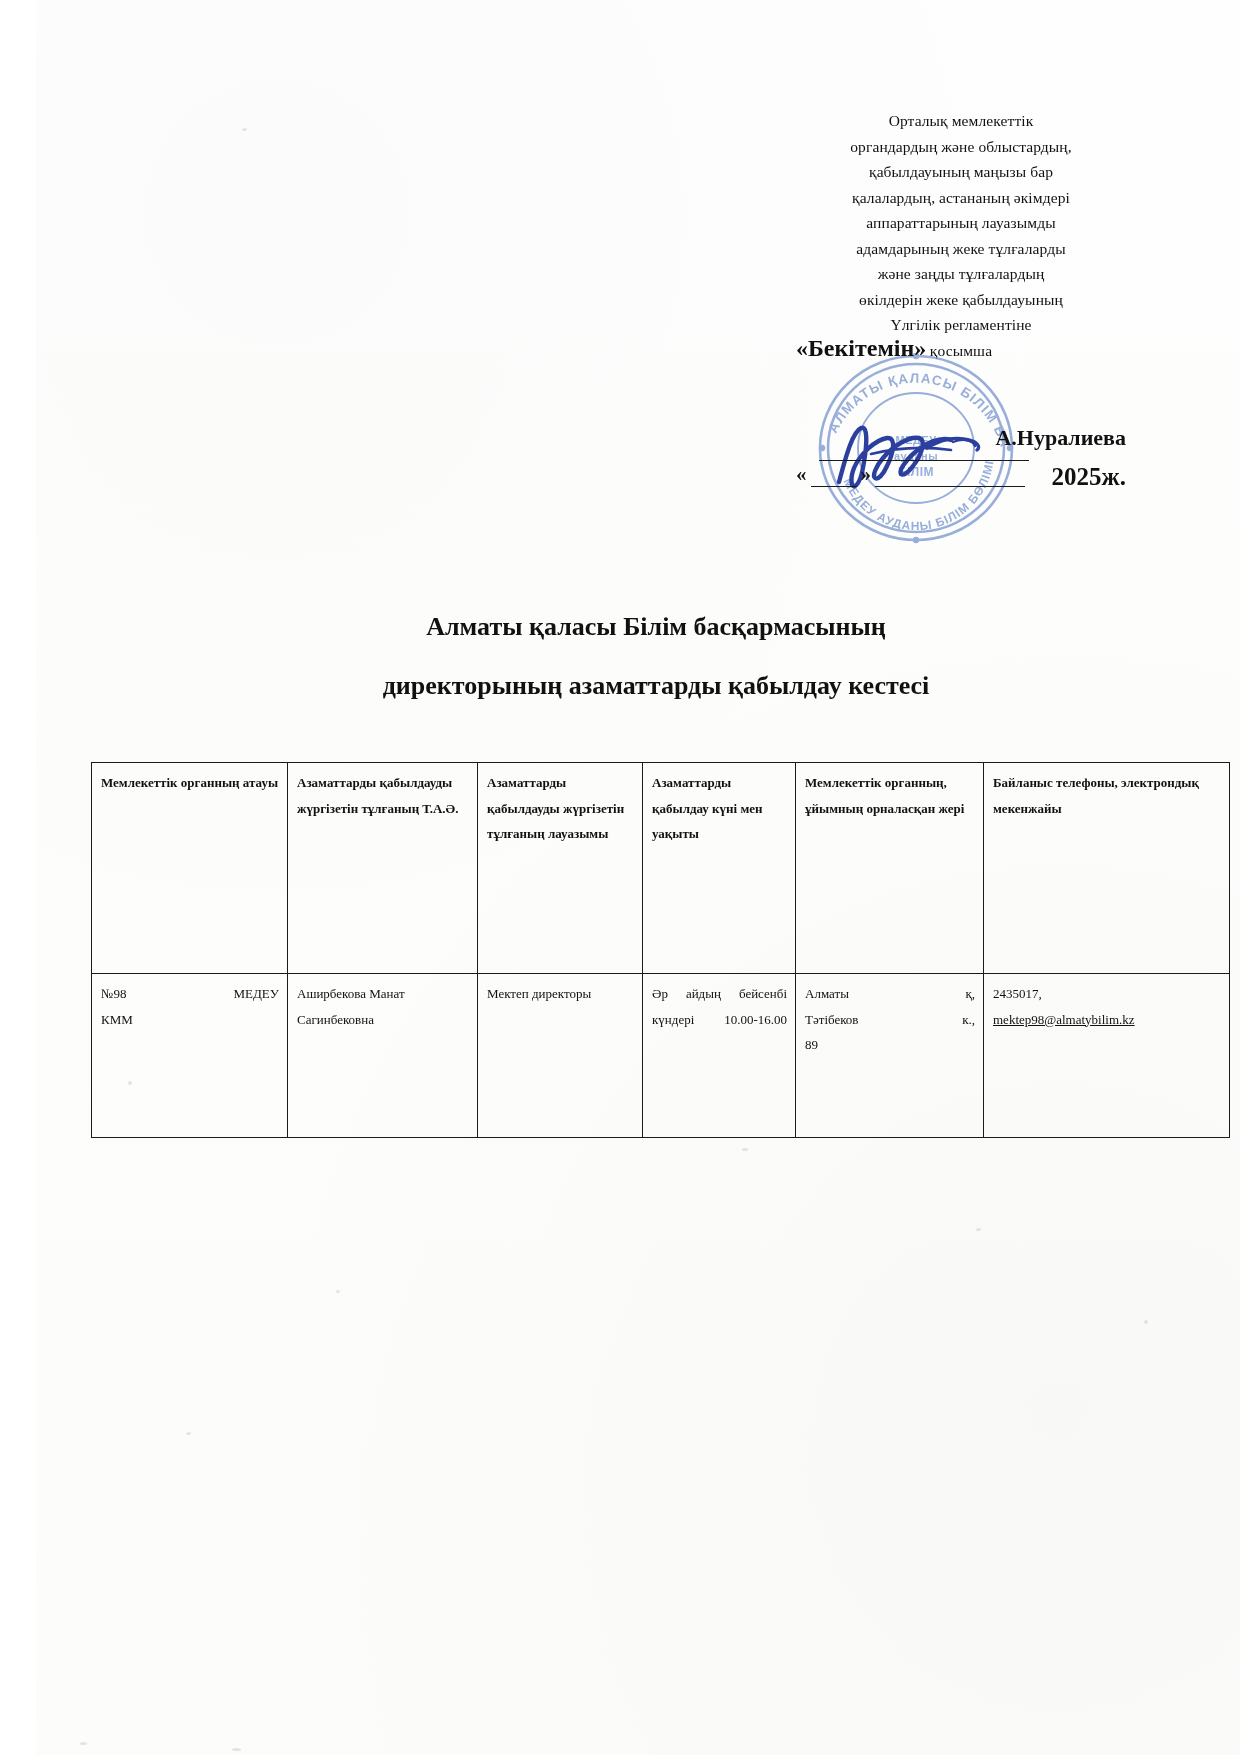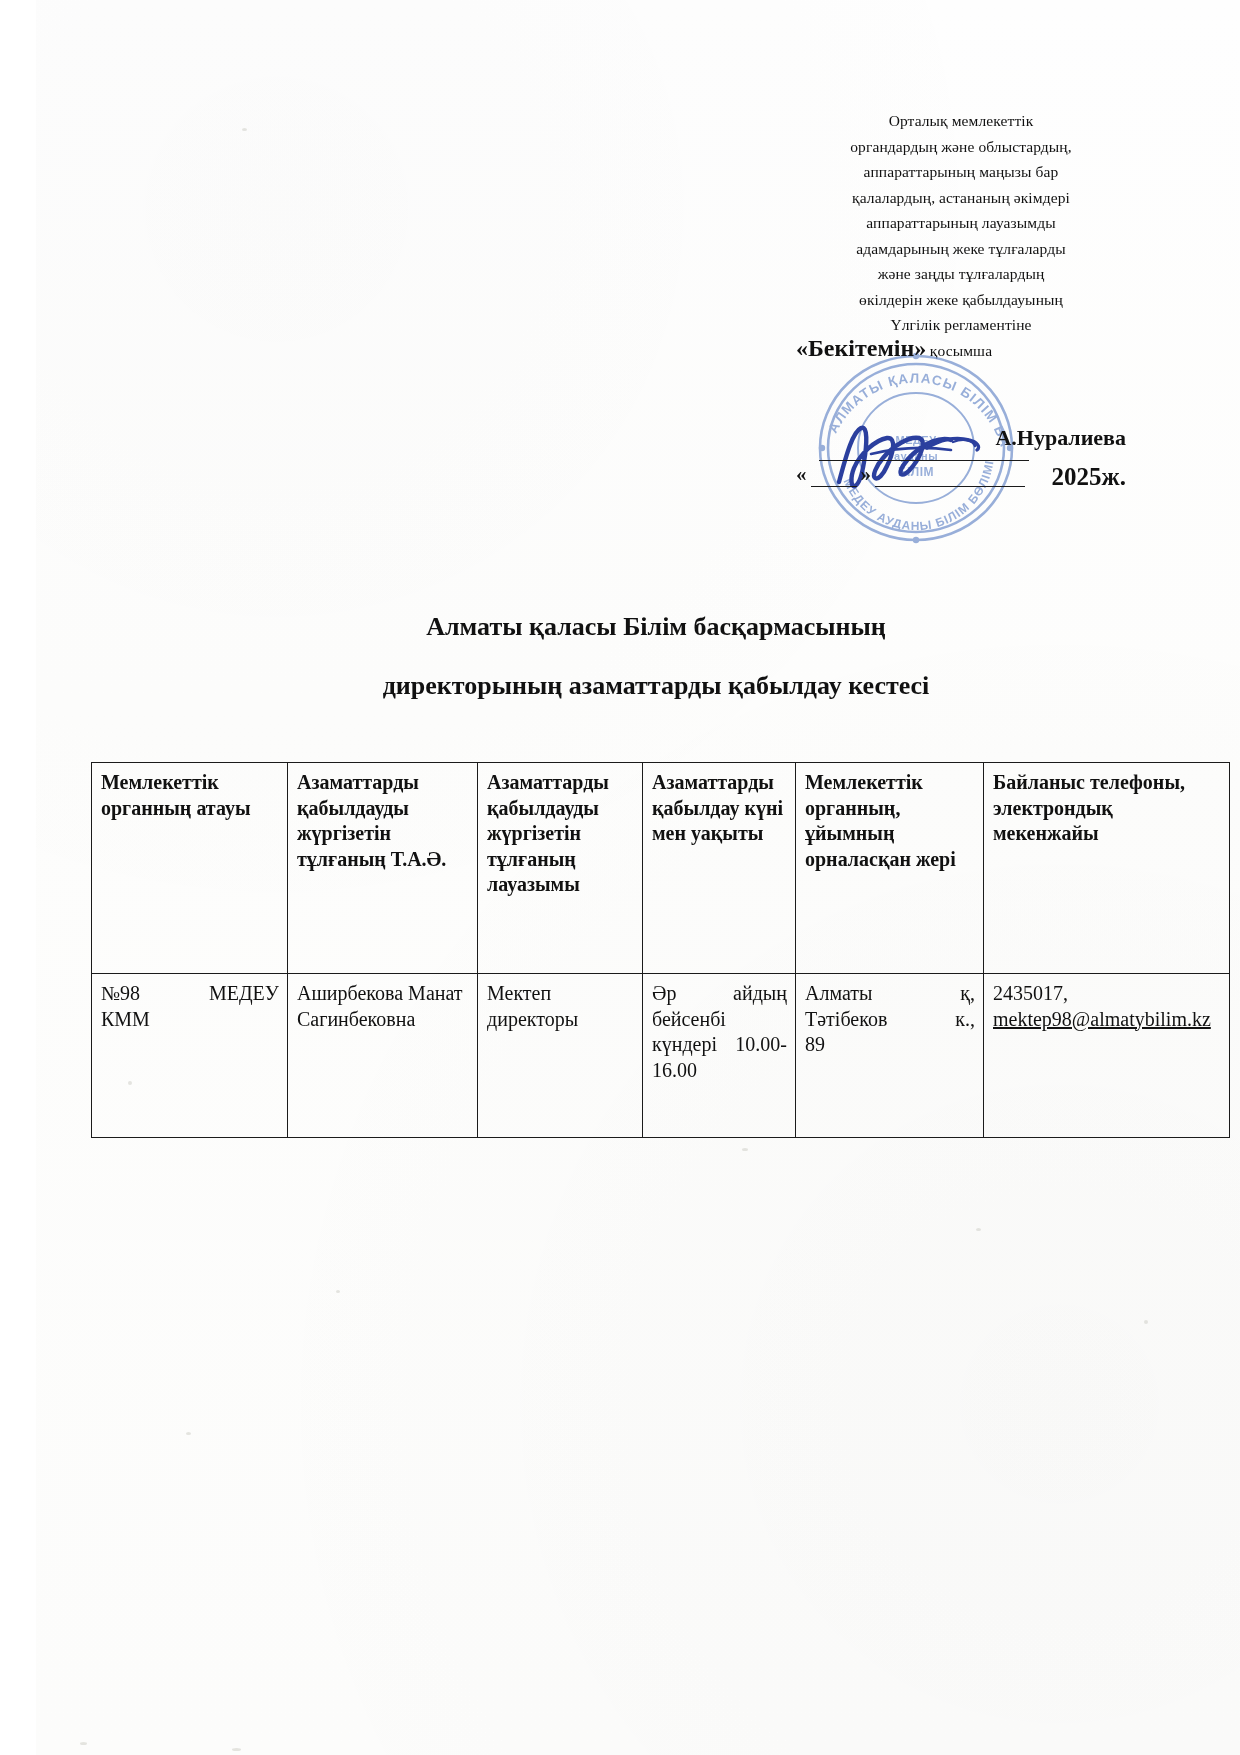--- a/index.html
+++ b/index.html
@@ -91,21 +91,21 @@
     position:absolute;
     top:762px;left:55px;
     width:1030px;
     border-collapse:collapse;
     table-layout:fixed;
   }
   table.schedule td{
     border:1.4px solid #1b1b1b;
     vertical-align:top;
     padding:7px 8px 8px 9px;
-    font-size:20px;
+    font-size:13px;
     line-height:25.5px;
   }
   table.schedule tr.hdr td{
     font-weight:bold;
     height:195px;
   }
   table.schedule tr.data td{
     height:148px;
     font-weight:normal;
   }
@@ -130,21 +130,21 @@
   <div class="scan-speck" style="left:706px;top:1148px;width:6px;height:3px;"></div>
   <div class="scan-speck" style="left:940px;top:1228px;width:5px;height:3px;"></div>
   <div class="scan-speck" style="left:1108px;top:1320px;width:4px;height:4px;"></div>
   <div class="scan-speck" style="left:150px;top:1432px;width:5px;height:3px;"></div>
   <div class="scan-speck" style="left:44px;top:1742px;width:7px;height:3px;"></div>
   <div class="scan-speck" style="left:196px;top:1748px;width:9px;height:3px;"></div>
 
   <div class="header-block">
     <span class="hl">Орталық мемлекеттік</span>
     <span class="hl">органдардың және облыстардың,</span>
-    <span class="hl">аппараттарының маңызы бар</span>
+    <span class="hl">қабылдауының маңызы бар</span>
     <span class="hl">қалалардың, астананың әкімдері</span>
     <span class="hl">аппараттарының лауазымды</span>
     <span class="hl">адамдарының жеке тұлғаларды</span>
     <span class="hl">және заңды тұлғалардың</span>
     <span class="hl">өкілдерін жеке қабылдауының</span>
     <span class="hl">Үлгілік регламентіне</span>
     <span class="hl">қосымша</span>
   </div>
 
   <svg class="stamp" viewBox="0 0 220 215" aria-hidden="true">

